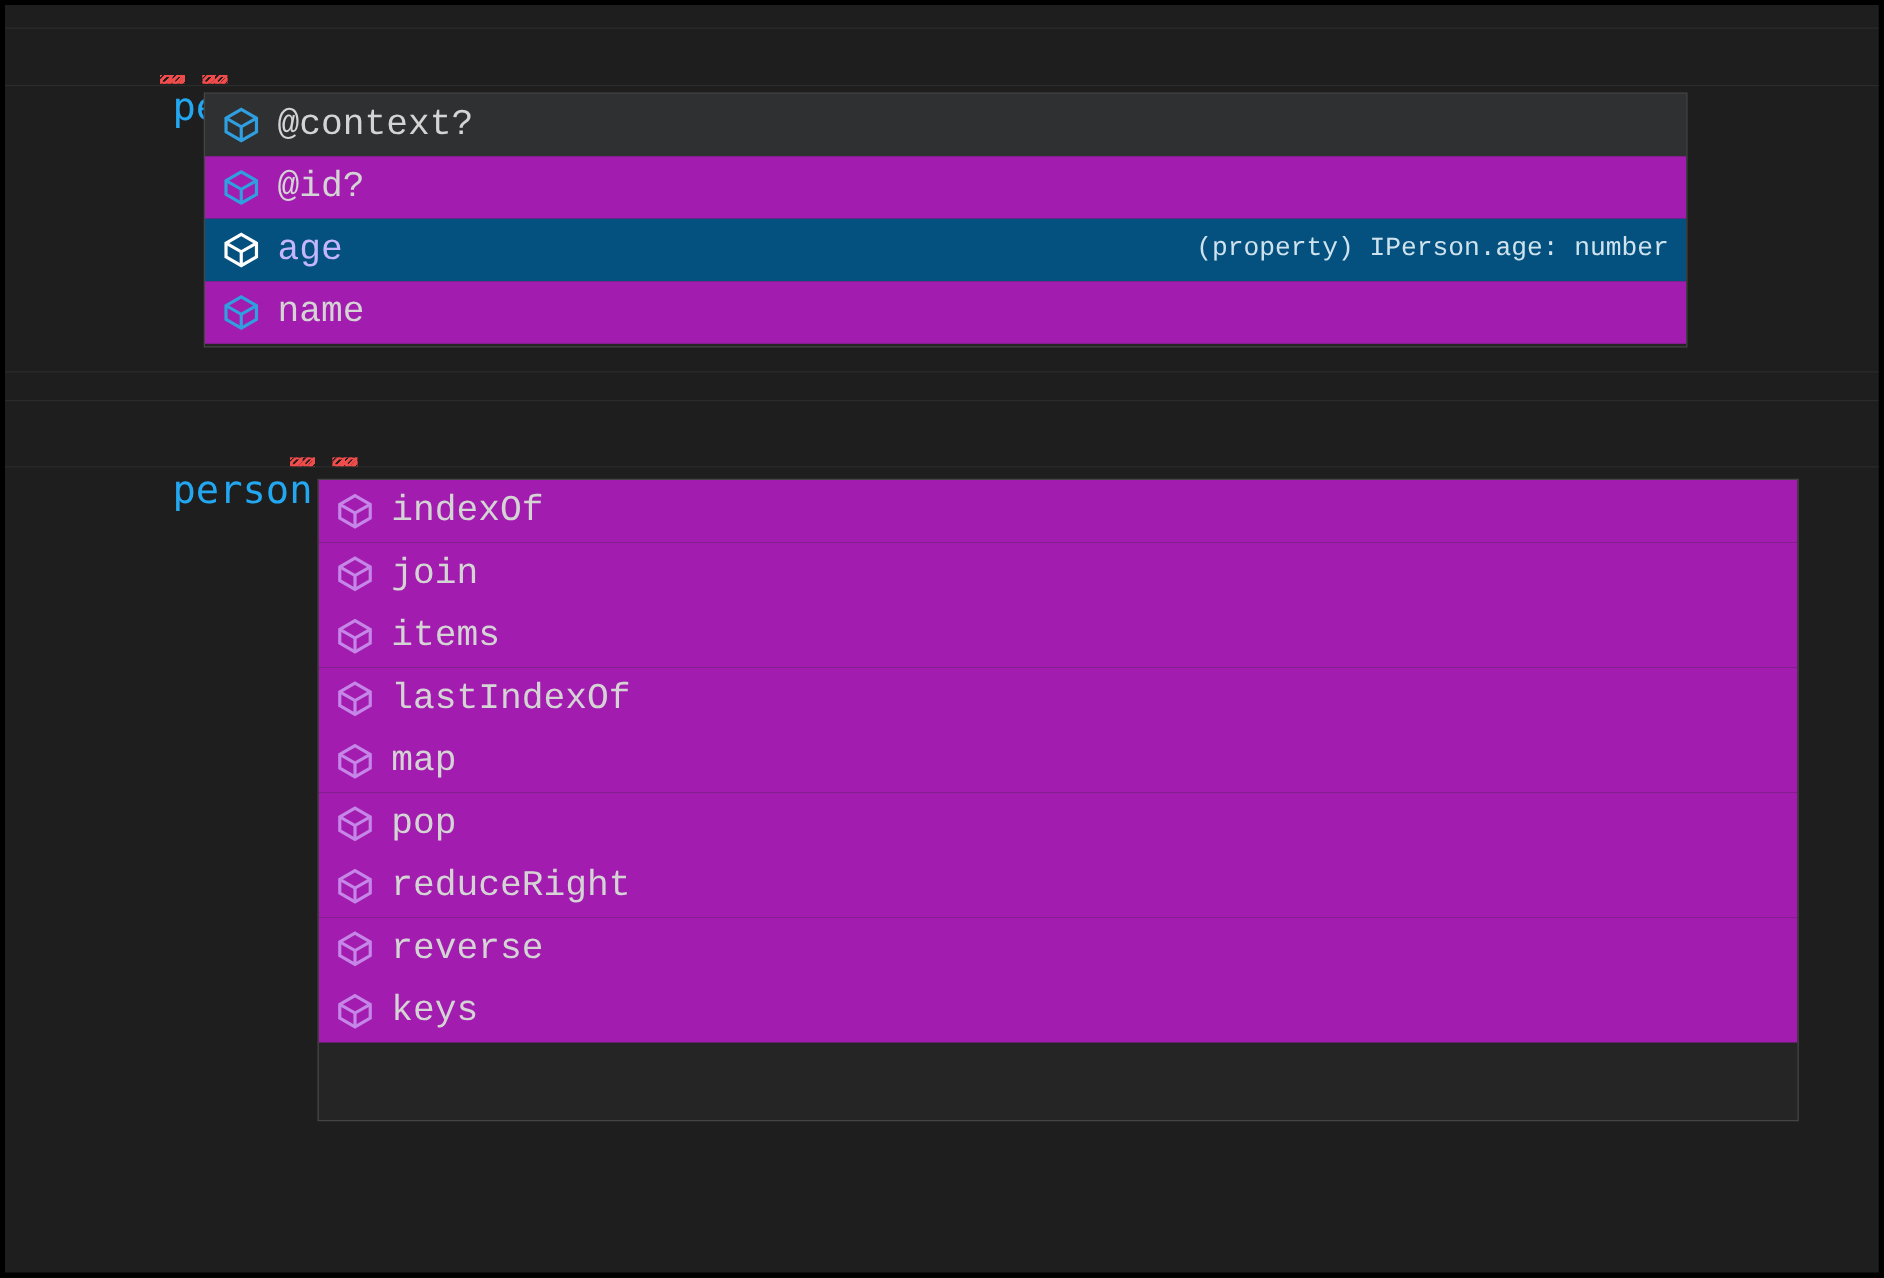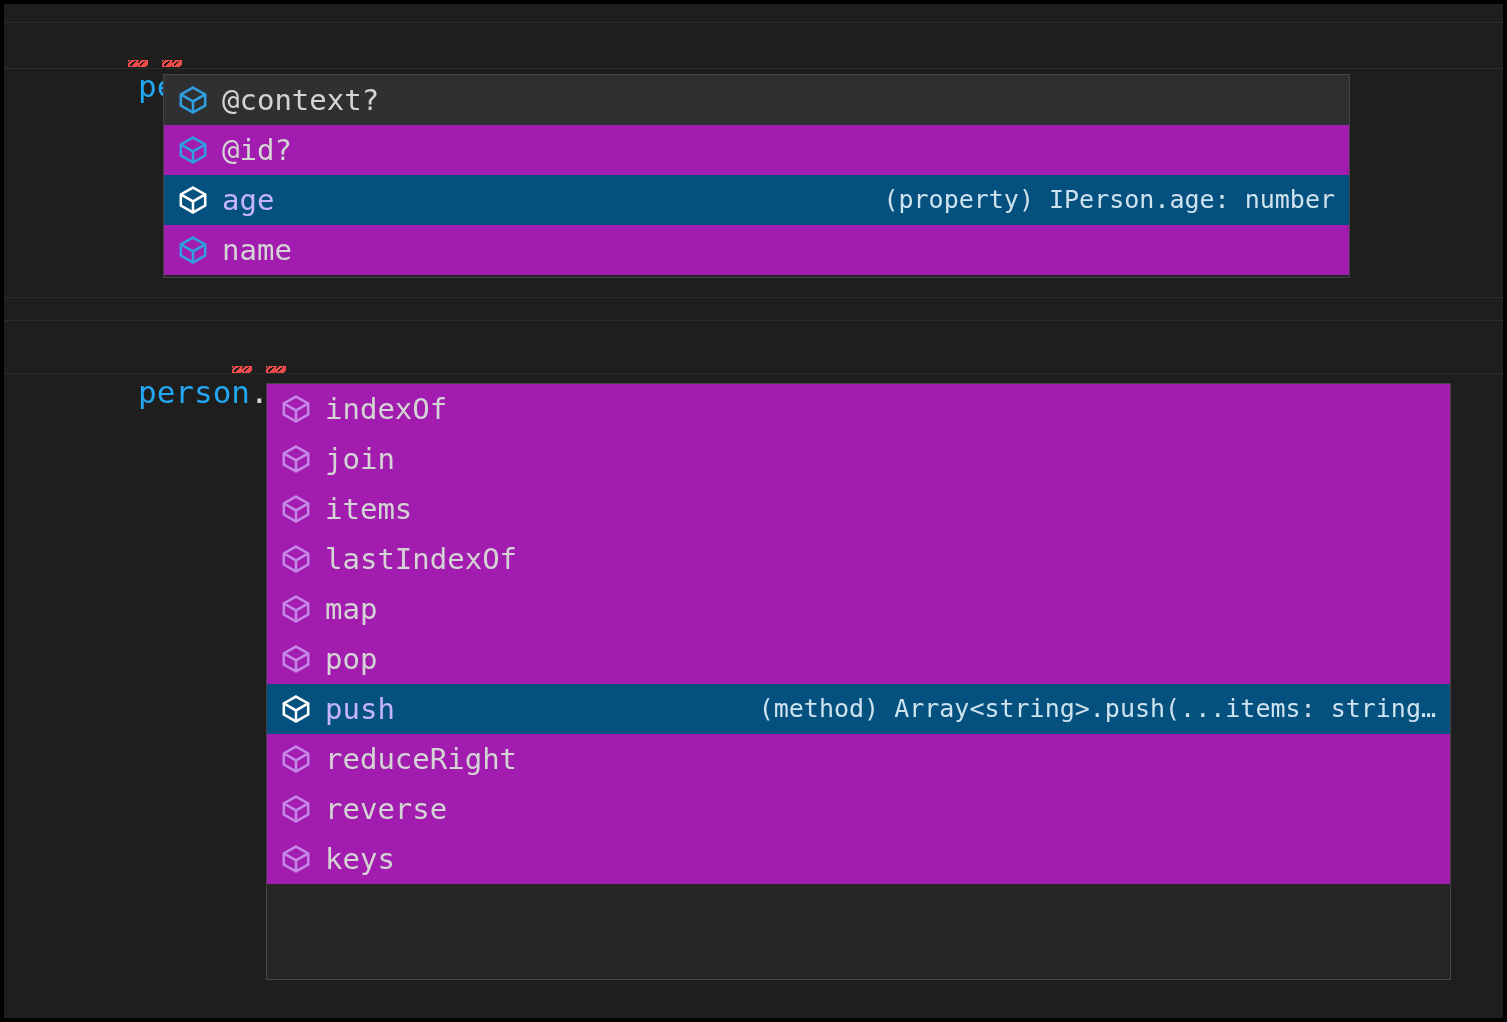--- a/index.html
+++ b/index.html
@@ -79,20 +79,21 @@
     background-repeat: repeat-x;
   }
 
   
   .popup {
     position: absolute;
     background: #252526;
     border: 1px solid #454545;
     box-sizing: border-box;
     overflow: hidden;
+    font-family: Liberation Mono, monospace;
   }
 
   .sugg-row {
     position: relative;
     display: flex;
     align-items: center;
     height: 50px;
     box-sizing: border-box;
     padding-left: 12px;
     background: #a21caf;
@@ -112,42 +113,42 @@
     font-size: 29px;
     line-height: 34px;
     color: #d4d4d4;
     white-space: pre;
     flex: 0 0 auto;
   }
   .sugg-row.selected .sugg-label { color: #c4b5fd; }
 
   .sugg-detail {
     margin-left: auto;
-    font-size: 25px;
+    font-size: 21px;
     line-height: 30px;
     color: #cfe3ef;
     white-space: pre;
     overflow: hidden;
     text-overflow: ellipsis;
     padding-right: 14px;
   }
 
   
   #popup-properties {
     left: 159px;
     top: 70px;
     width: 1187px;
     height: 204px;
   }
   
   #popup-array-members {
-    left: 262px;
+    left: 250px;
     top: 379px;
     width: 1185px;
-    height: 597px;
+    height: 514px;
   }
 </style>
 </head>
 <body>
 
 <div class="frame">
   <div class="editor">
 
     <div class="hrule" style="top:18px;"></div>
     <div class="hrule" style="top:64px;"></div>
@@ -257,29 +258,20 @@
 
       <div class="sugg-row">
         <svg class="sugg-icon" viewBox="0 0 24 24">
           <path d="M12 3.2 L20.6 8.1 L20.6 15.9 L12 20.8 L3.4 15.9 L3.4 8.1 Z" fill="none" stroke="#c586e8" stroke-width="1.8"></path>
           <path d="M3.4 8.1 L12 13 L20.6 8.1" fill="none" stroke="#c586e8" stroke-width="1.8"></path>
           <path d="M12 13 L12 20.8" fill="none" stroke="#c586e8" stroke-width="1.8"></path>
         </svg>
         <span class="sugg-label">pop</span>
       </div>
 
-      <div class="sugg-row selected">
-        <svg class="sugg-icon" viewBox="0 0 24 24">
-          <path d="M12 3.2 L20.6 8.1 L20.6 15.9 L12 20.8 L3.4 15.9 L3.4 8.1 Z" fill="none" stroke="#ffffff" stroke-width="1.8"></path>
-          <path d="M3.4 8.1 L12 13 L20.6 8.1" fill="none" stroke="#ffffff" stroke-width="1.8"></path>
-          <path d="M12 13 L12 20.8" fill="none" stroke="#ffffff" stroke-width="1.8"></path>
-        </svg>
-        <span class="sugg-label">push</span>
-        <span class="sugg-detail">(method) Array&lt;string&gt;.push(...items: string…</span>
-      </div>
 
 
       <div class="sugg-row">
         <svg class="sugg-icon" viewBox="0 0 24 24">
           <path d="M12 3.2 L20.6 8.1 L20.6 15.9 L12 20.8 L3.4 15.9 L3.4 8.1 Z" fill="none" stroke="#c586e8" stroke-width="1.8"></path>
           <path d="M3.4 8.1 L12 13 L20.6 8.1" fill="none" stroke="#c586e8" stroke-width="1.8"></path>
           <path d="M12 13 L12 20.8" fill="none" stroke="#c586e8" stroke-width="1.8"></path>
         </svg>
         <span class="sugg-label">reduceRight</span>
       </div>

